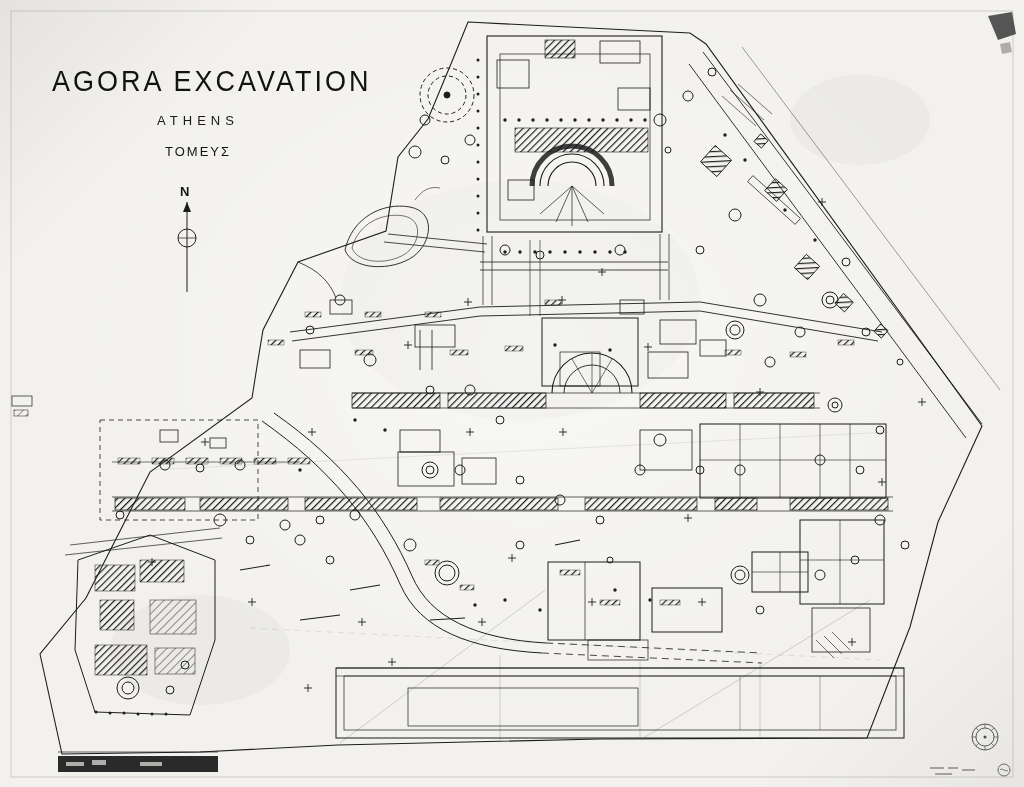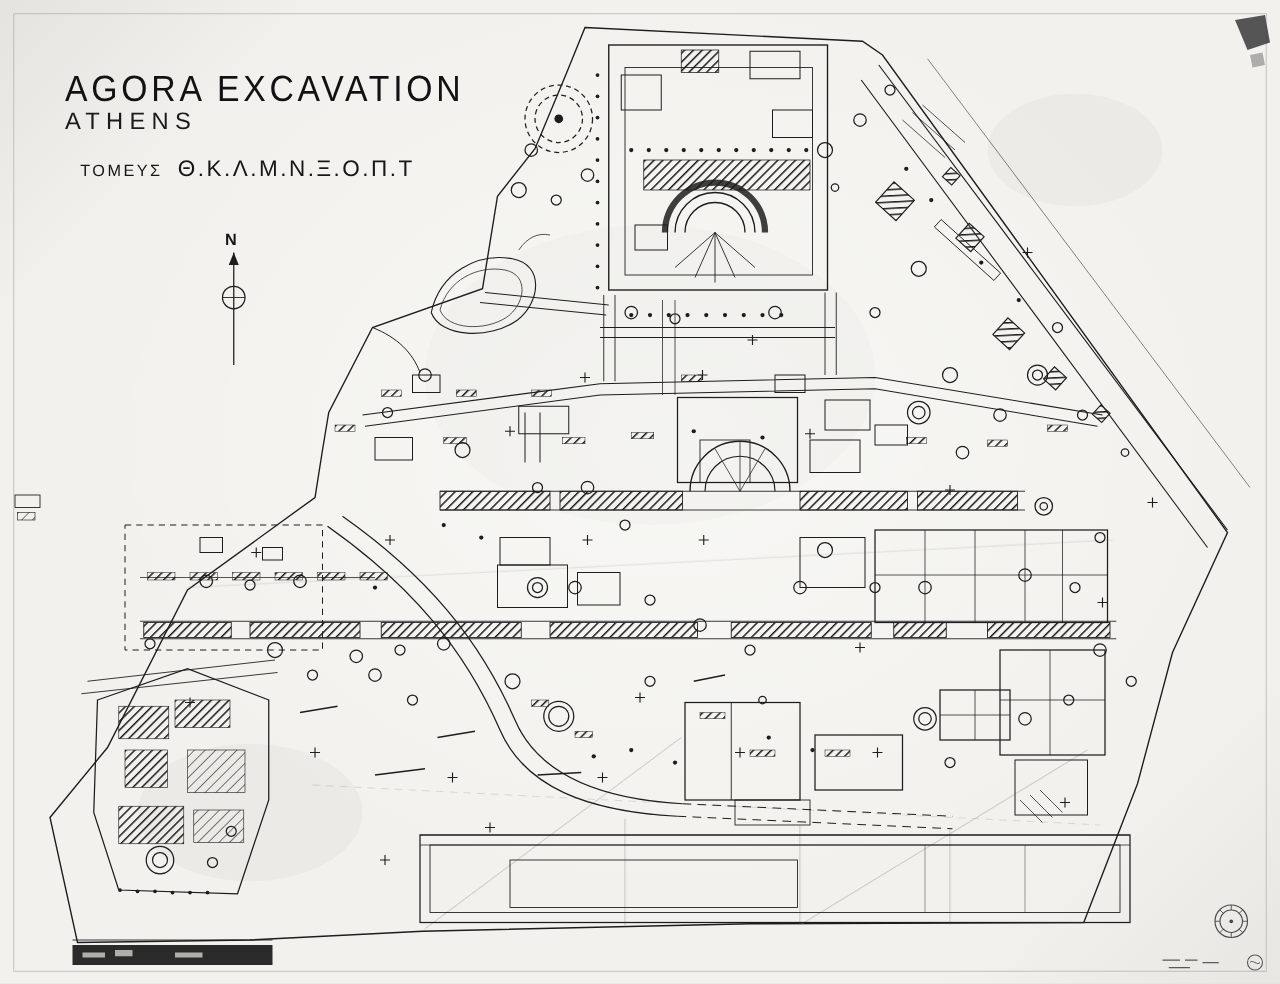--- a/index.html
+++ b/index.html
@@ -5,26 +5,26 @@
   html,body{margin:0;padding:0;background:#cfcecb;}
   .page{
     position:relative;width:1024px;height:787px;overflow:hidden;
     font-family:"Liberation Sans",sans-serif;color:#161616;
     background:
       radial-gradient(ellipse at 52% 45%, rgba(255,255,255,0.45), rgba(255,255,255,0) 62%),
       linear-gradient(135deg,#e4e3df 0%,#f2f1ed 15%,#f2f1ed 85%,#e7e6e2 100%),
       #efeeea;
   }
   svg.plan{position:absolute;left:0;top:0;width:1024px;height:787px;}
-  .title-block{position:absolute;left:52px;top:56px;width:292px;text-align:left;}
+  .title-block{position:absolute;left:52px;top:66px;width:292px;text-align:center;}
   .title{
     font-size:27px;letter-spacing:3px;font-weight:400;color:#121212;
     white-space:nowrap;transform:scaleY(1.08);
   }
-  .subtitle{font-size:19px;letter-spacing:5px;color:#1a1a1a;}
+  .subtitle{margin-top:16px;font-size:13px;letter-spacing:5px;color:#1a1a1a;}
   .sector{margin-top:16px;display:flex;justify-content:center;align-items:baseline;gap:12px;white-space:nowrap;}
   .sector-label{font-size:13px;letter-spacing:2px;}
   .sector-letters{font-size:18px;letter-spacing:2px;}
   .north-label{position:absolute;left:180px;top:184px;font-size:13px;font-weight:bold;letter-spacing:1px;}
 </style>
 </head>
 <body>
 
 <div class="page">
 
@@ -395,18 +395,17 @@
     <rect x="140" y="762" width="22" height="4" fill="#cfcfcb" opacity="0.8"></rect>
     <line x1="58" y1="752" x2="218" y2="752" stroke="#1d1d1d" stroke-width="0.7"></line>
   </g>
 </svg>
 
 <div class="title-block">
   <div class="title">AGORA EXCAVATION</div>
   <div class="subtitle">ATHENS</div>
   <div class="sector">
     <span class="sector-label">ΤΟΜΕΥΣ</span>
-    <span class="sector-letters">Θ.Κ.Λ.Μ.Ν.Ξ.Ο.Π.Τ</span>
   </div>
 </div>
 <div class="north-label">N</div>
 
 </div>
 
 </body></html>

